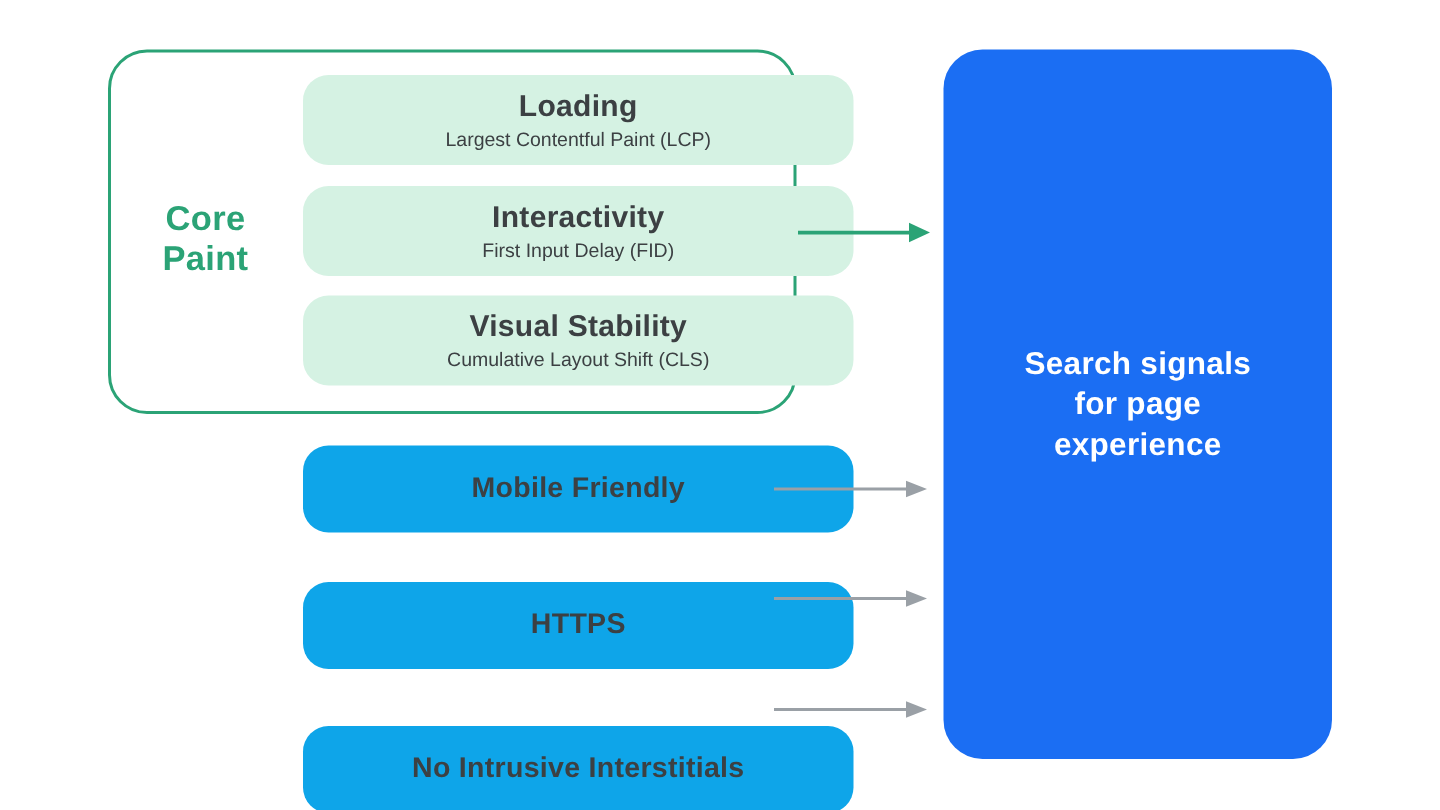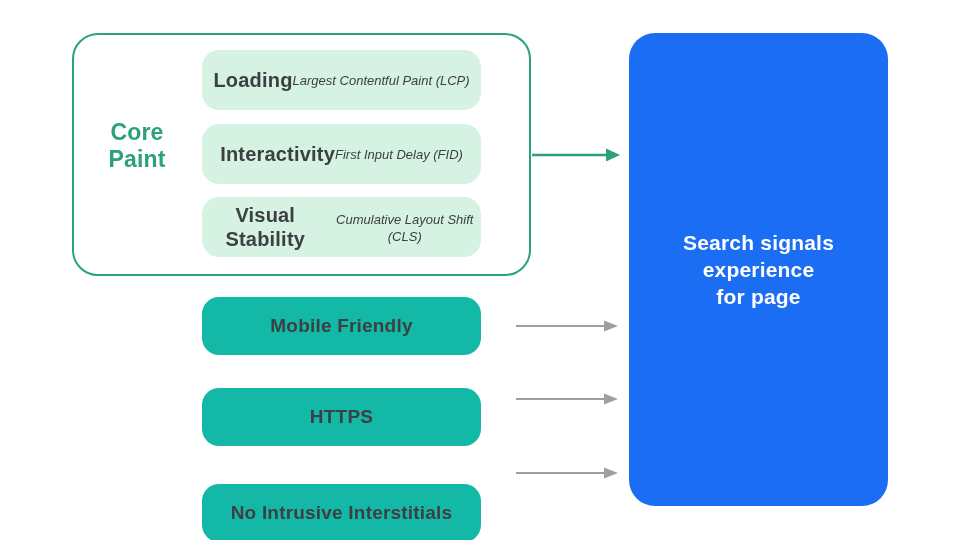--- a/index.html
+++ b/index.html
@@ -20,58 +20,57 @@
     position: absolute;
     left: 72px; top: 33px;
     width: 459px; height: 243px;
     border: 2px solid #2ba376;
     border-radius: 26px;
     box-sizing: border-box;
     background: #ffffff;
   }
   .cwv-label {
     position: absolute;
-    left: 72px; top: 119px;
+    left: 72px; top: 132px;
     width: 130px;
     text-align: center;
     color: #2ba376;
     font-size: 23px;
     font-weight: bold;
     line-height: 27px;
     letter-spacing: 0.2px;
   }
   
   .pill {
     position: absolute;
     left: 202px;
-    width: 279px;
+    width: 367px;
     height: 60px;
     border-radius: 17px;
     display: flex;
-    flex-direction: row;
+    flex-direction: column;
     align-items: center;
     justify-content: center;
     text-align: center;
     box-sizing: border-box;
   }
   .pill.green { background: #d5f2e3; }
-  .pill.gray  { background: #14b8a6; }
+  .pill.gray  { background: #0ea5e9; }
   .pill-title {
     color: #3c4043;
     font-size: 20px;
     font-weight: bold;
     line-height: 24px;
     letter-spacing: 0.2px;
   }
   .pill-sub {
     color: #3c4043;
     font-size: 13px;
     line-height: 17px;
     margin-top: 1px;
-    font-style: italic;
   }
   .pill-single {
     color: #3c4043;
     font-size: 19px;
     font-weight: bold;
     letter-spacing: 0.2px;
   }
   .vital-1 { top: 50px; }
   .vital-2 { top: 124px; }
   .vital-3 { top: 197px; }
@@ -140,22 +139,22 @@
   <div class="pill gray signal-2">
     <div class="pill-single">HTTPS</div>
   </div>
 
   <div class="pill gray signal-3">
     <div class="pill-single">No Intrusive Interstitials</div>
   </div>
 
   <div class="result-box">
     <div class="result-line">Search signals</div>
+    <div class="result-line">for page</div>
     <div class="result-line">experience</div>
-    <div class="result-line">for page</div>
   </div>
 
   <svg class="arrows" width="960" height="540" viewBox="0 0 960 540">
     <g>
       <line x1="532" y1="155" x2="607" y2="155" stroke="#2ba376" stroke-width="2.5"></line>
       <polygon points="606,148.5 620,155 606,161.5" fill="#2ba376"></polygon>
     </g>
     <g>
       <line x1="516" y1="326" x2="605" y2="326" stroke="#9aa0a6" stroke-width="2"></line>
       <polygon points="604,320.5 618,326 604,331.5" fill="#9aa0a6"></polygon>

